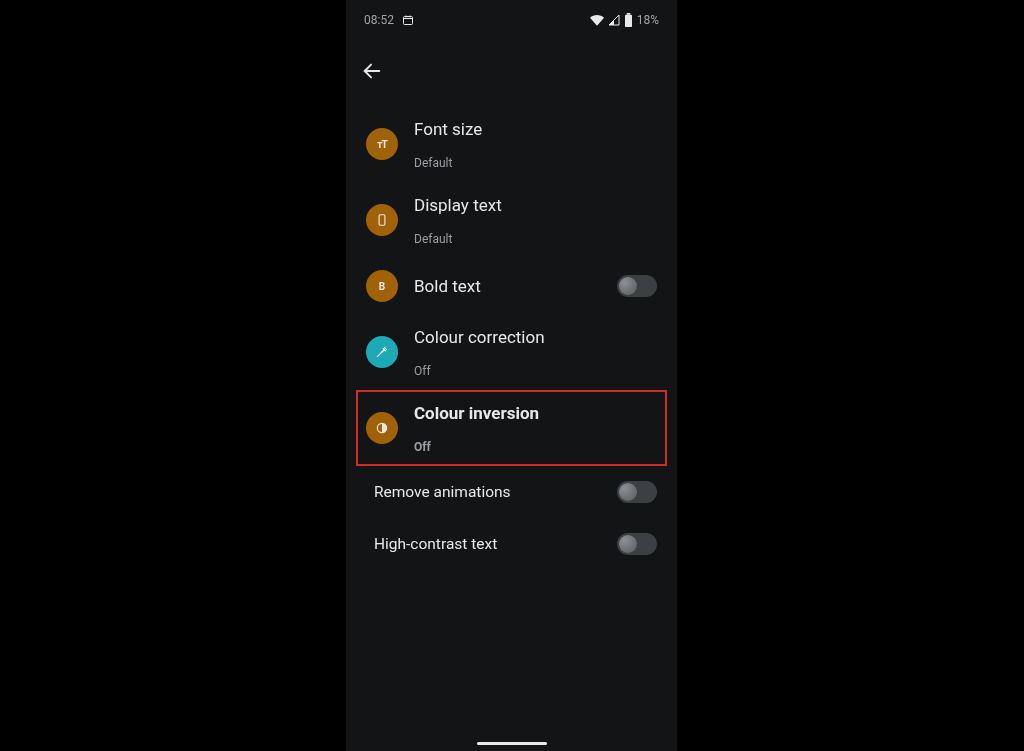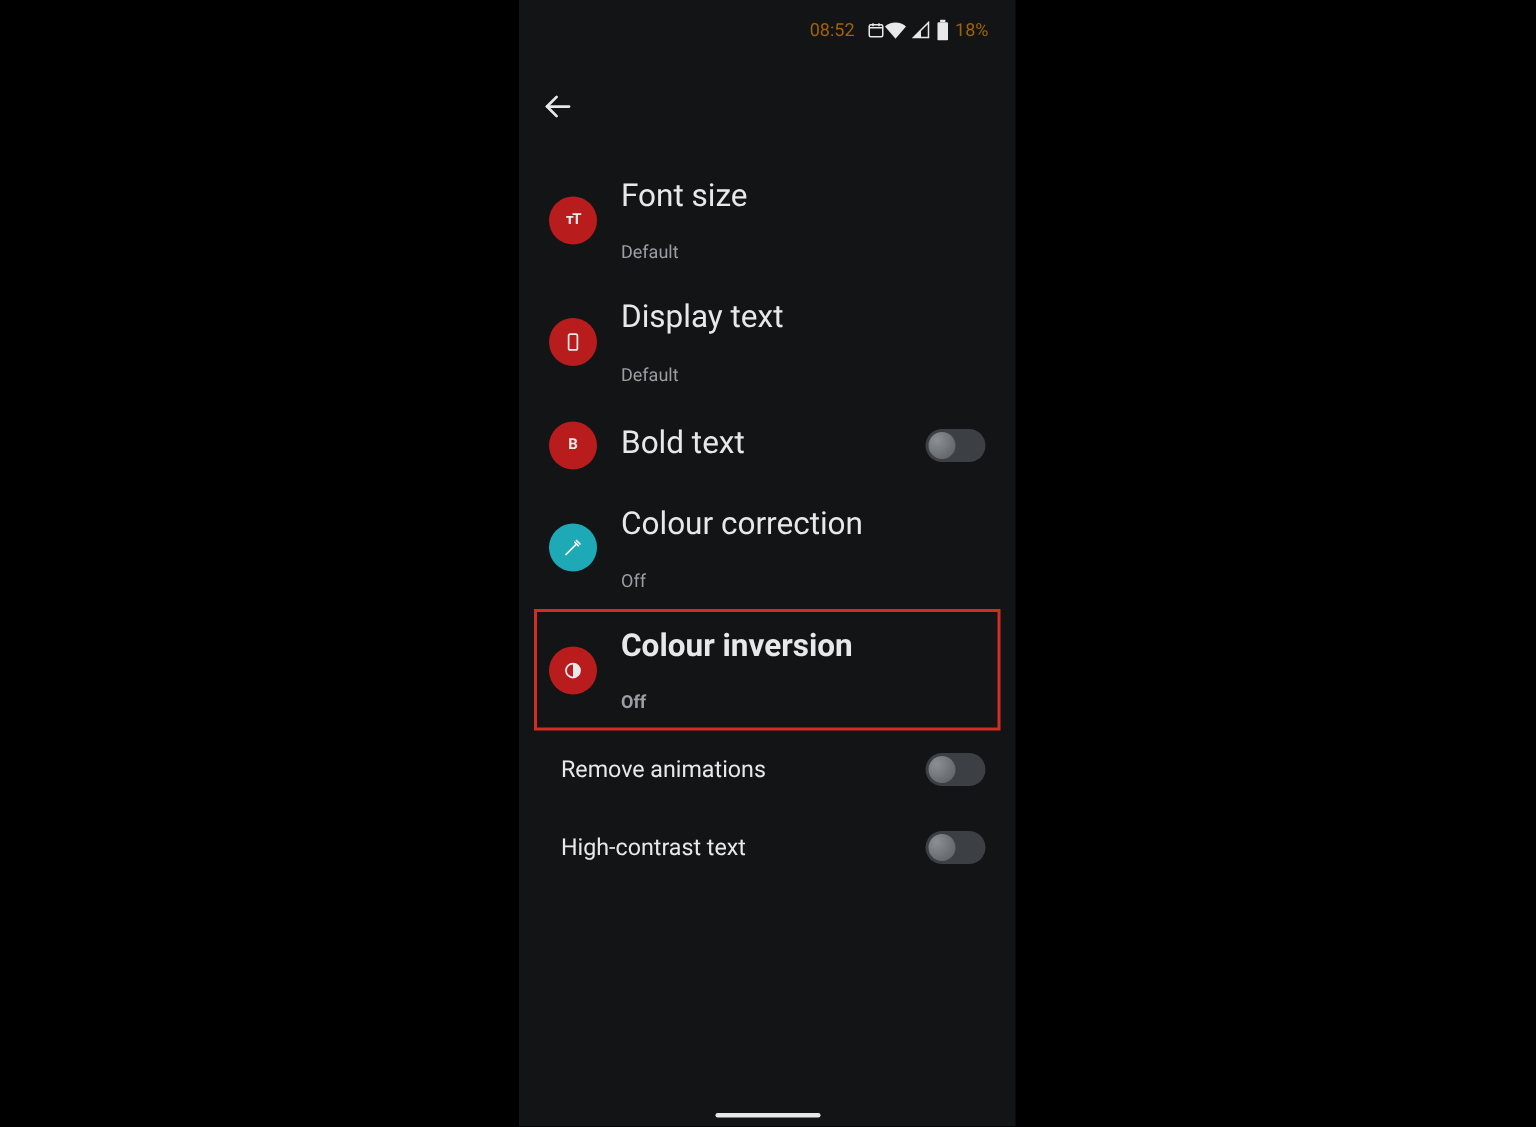--- a/index.html
+++ b/index.html
@@ -9,23 +9,23 @@
   }
   .phone {
     position: absolute;
     left: 346px; top: 0;
     width: 331px; height: 751px;
     background: #131416;
     color: #e7e8ea;
     overflow: hidden;
   }
   .statusbar {
-    display: flex; align-items: center; justify-content: flex-end;
+    display: flex; align-items: center; justify-content: space-between;
     height: 28px; padding: 0 18px; margin-top: 6px;
-    font-size: 12px; color: #a16207;
+    font-size: 12px; color: #a3a3a3;
   }
   .statusbar .left { display: flex; align-items: center; gap: 8px; }
   .statusbar .right { display: flex; align-items: center; gap: 4px; }
   .sb-ico { display: inline-flex; align-items: center; justify-content: center; }
   .sb-ico svg { display: block; }
 
   .topbar {
     padding: 18px 6px 0 6px;
   }
   .back-btn {
@@ -46,28 +46,28 @@
     padding: 10px 8px;
     min-height: 52px;
     border: 2px solid transparent;
   }
   .row.highlight {
     border: 2px solid #d22c24;
     font-weight: bold;
   }
   .row .iconwrap {
     width: 32px; height: 32px; border-radius: 50%;
-    background: #b91c1c;
+    background: #a16207;
     display: flex; align-items: center; justify-content: center;
     flex: 0 0 32px;
     margin-right: 16px;
   }
   .row .iconwrap.teal { background: #1ea9b7; }
   .row .textcol { flex: 1 1 auto; min-width: 0; }
-  .row .label { font-size: 21px; color: #e7e8ea; line-height: 1.3; }
+  .row .label { font-size: 17px; color: #e7e8ea; line-height: 1.3; }
   .row .sub { font-size: 12px; color: #9b9ea3; margin-top: 16px; }
   .row .trail { flex: 0 0 auto; margin-left: 8px; display: flex; align-items: center; }
 
   .row.noicon { padding-left: 16px; }
   .row.noicon .label { font-size: 15.5px; }
 
   
   .toggle {
     width: 40px; height: 22px; border-radius: 11px;
     background: #3c3f43;

